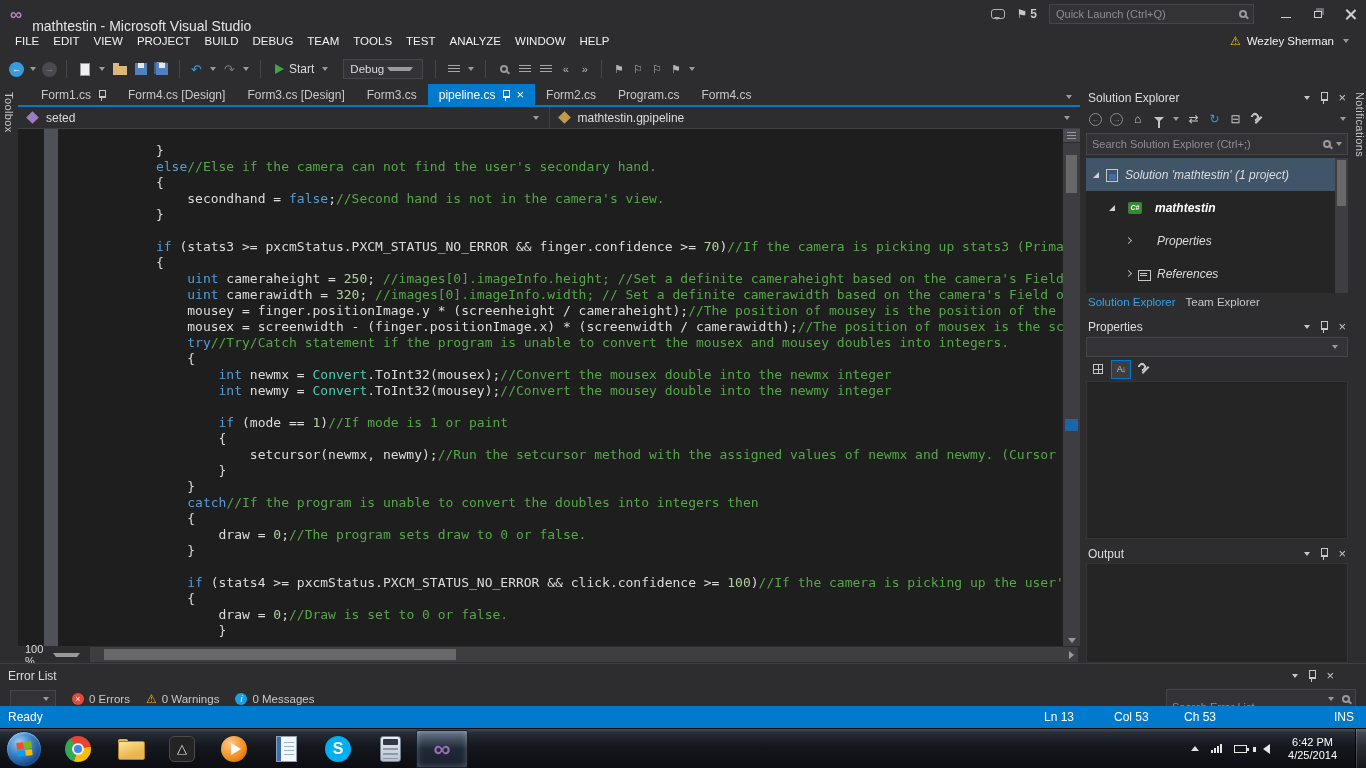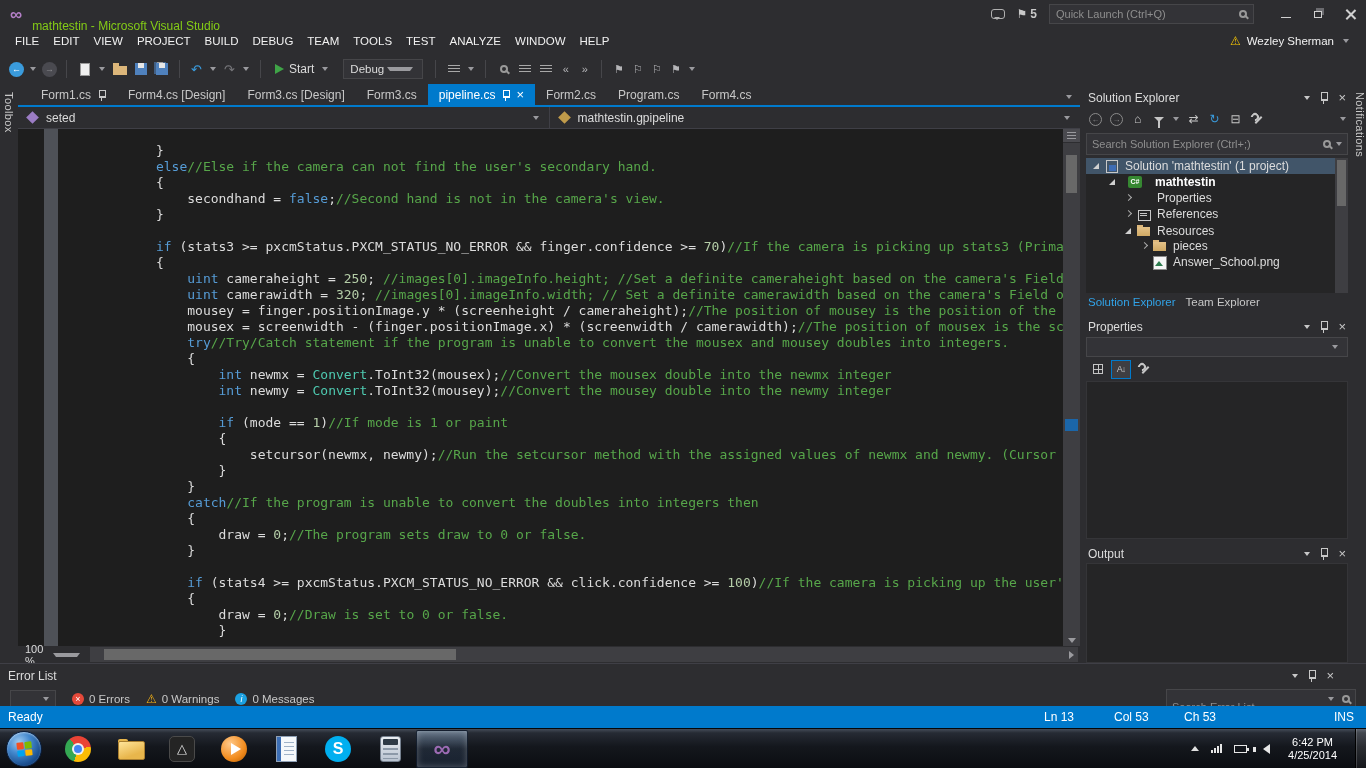--- a/index.html
+++ b/index.html
@@ -3,21 +3,21 @@
 <meta charset="utf-8">
 <style>
   * { margin:0; padding:0; box-sizing:border-box; }
   html,body { width:1366px; height:768px; overflow:hidden; }
   body { font-family:"Liberation Sans", sans-serif; background:#2D2D30; color:#DCDCDC; }
   .screen { width:1366px; height:768px; display:flex; flex-direction:column; }
 
   
   .titlebar { height:28px; flex:none; display:flex; align-items:center; padding-left:10px; background:#2D2D30; }
   .vs-logo { color:#B37FC6; font-size:17px; font-weight:bold; margin-right:10px; line-height:1; }
-  .title-text { font-size:12px; color:#84cc16;margin-top:24px; }
+  .title-text { font-size:14px; color:#e5e5e5;margin-top:24px; }
   .title-right { margin-left:auto; display:flex; align-items:center; gap:12px; height:100%; }
   .feedback { width:14px; height:10px; border:1px solid #B0B0B0; border-radius:3px; position:relative; }
   .feedback::after { content:''; position:absolute; left:2px; bottom:-5px; border:3px solid transparent; border-top-color:#B0B0B0; }
   .notif { color:#C8C8C8; font-size:12px; display:flex; align-items:center; gap:3px; }
   .quick-launch { width:205px; height:20px; background:#333337; border:1px solid #464649; display:flex; align-items:center; padding:0 6px; }
   .quick-launch input { flex:1; background:transparent; border:none; outline:none; font:11px "Liberation Sans",sans-serif; color:#C8C8C8; min-width:0; }
   .quick-launch input::placeholder { color:#8E8E8E; }
   .mag { position:relative; width:8px; height:8px; border:2px solid #999; border-radius:50%; flex:none; }
   .mag::after { content:''; position:absolute; width:5px; height:2px; background:#999; transform:rotate(45deg); right:-4px; bottom:-2px; }
   .win-btns { display:flex; height:100%; margin-left:4px; }
@@ -120,21 +120,21 @@
   .funnel { width:0; height:0; border-left:5px solid transparent; border-right:5px solid transparent; border-top:5px solid #C5C5C5; position:relative; }
   .funnel::after { content:''; position:absolute; left:-1px; top:-1px; width:2px; height:7px; background:#C5C5C5; }
   .wrench { position:relative; width:14px; height:14px; }
   .wrench::before { content:''; position:absolute; width:9px; height:2px; background:#C5C5C5; transform:rotate(-45deg); left:4px; top:7px; }
   .wrench::after { content:''; position:absolute; width:4px; height:4px; border:2px solid #C5C5C5; border-radius:50%; border-bottom-color:transparent; left:1px; top:1px; transform:rotate(45deg); }
   .se-overflow { margin-left:auto; margin-right:2px; }
   .se-search { height:22px; flex:none; background:#333337; border:1px solid #464649; display:flex; align-items:center; gap:5px; padding:0 5px; margin:2px 0 3px 0; }
   .se-search input { flex:1; min-width:0; background:transparent; border:none; outline:none; font:11px "Liberation Sans",sans-serif; color:#C8C8C8; }
   .se-search input::placeholder { color:#8E8E8E; }
   .se-tree { flex:1; min-height:0; background:#252526; position:relative; overflow:hidden; }
-  .tree-row { height:16px; display:flex; align-items:center; font-size:12px; color:#DCDCDC; white-space:nowrap; }
+  .tree-row { height:33px; display:flex; align-items:center; font-size:12px; color:#DCDCDC; white-space:nowrap;font-style:italic; }
   .tree-row.selected { background:#415569; }
   .tree-exp { width:14px; height:14px; flex:none; position:relative; }
   .exp-open::before { content:''; position:absolute; left:3px; top:4px; border-bottom:6px solid #D0D0D0; border-left:6px solid transparent; }
   .exp-closed::before { content:''; position:absolute; left:4px; top:4px; width:4px; height:4px; border-top:1px solid #ABABAB; border-right:1px solid #ABABAB; transform:rotate(45deg); }
   .node-ic { width:16px; height:14px; flex:none; margin-right:4px; position:relative; display:inline-flex; align-items:center; justify-content:center; }
   .ic-solution::before { content:''; position:absolute; left:2px; top:1px; width:10px; height:11px; border:1px solid #C8C8C8; }
   .ic-solution::after { content:''; position:absolute; left:5px; top:6px; width:7px; height:6px; background:#3E6DB5; }
   .ic-csproject { font-size:7px; font-weight:bold; color:#fff; background:#368832; border-radius:2px; width:14px; height:12px; line-height:12px; text-align:center; }
   .ic-folder::before { content:''; position:absolute; left:1px; top:1px; width:6px; height:3px; background:#DCB67A; }
   .ic-folder::after { content:''; position:absolute; left:1px; top:3px; width:13px; height:9px; background:linear-gradient(#E3C188,#D0A964); }

